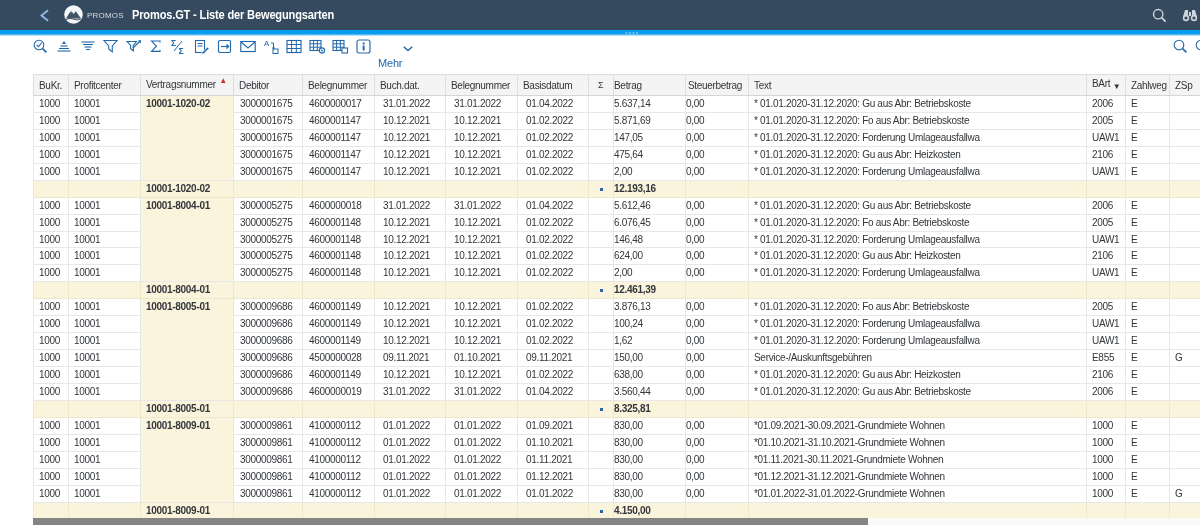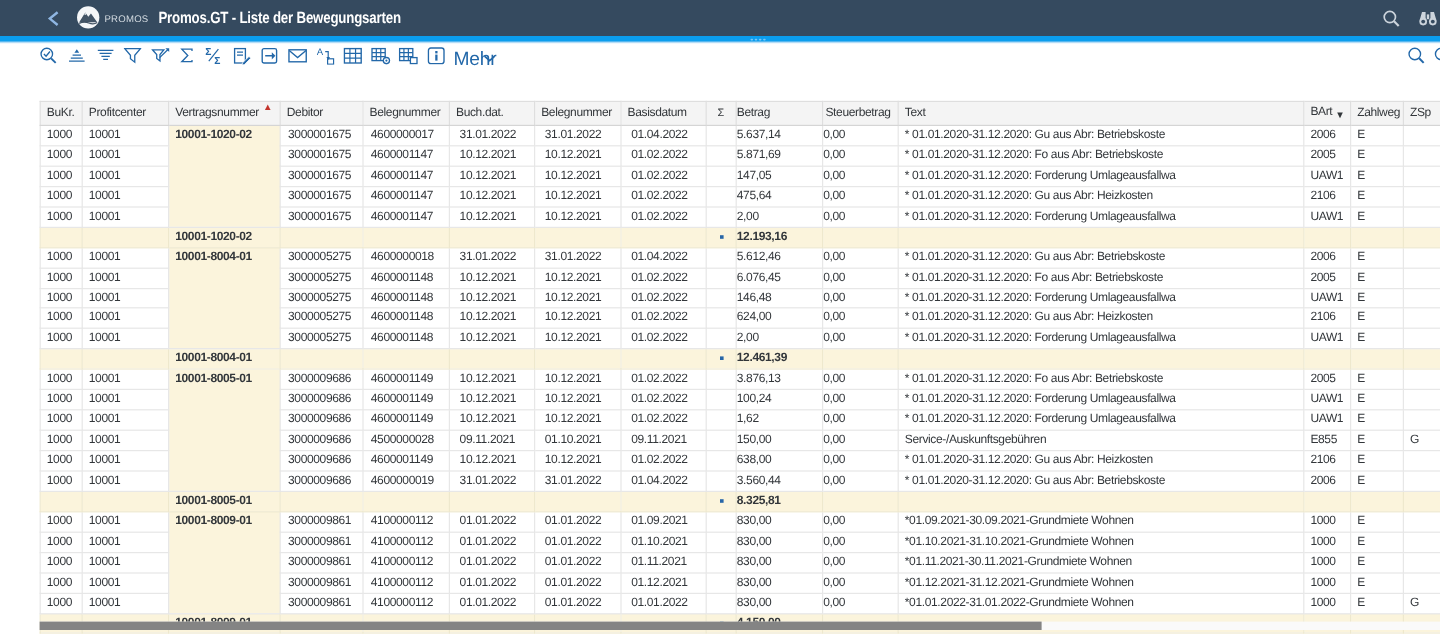--- a/index.html
+++ b/index.html
@@ -6,22 +6,22 @@
 html,body { width:1200px; height:530px; overflow:hidden; background:#fff;
   font-family:"Liberation Sans", sans-serif; }
 #shell { position:absolute; left:0; top:0; width:1200px; height:30px; background:#354a5f; }
 #accent { position:absolute; left:0; top:30px; width:1200px; height:5px; height:5.5px; background:linear-gradient(#0b9ded 0 3.8px, #57b7ef 3.8px 4.6px, #b5ddf7 4.6px); }
 #grip { position:absolute; left:625px; top:31.5px; width:14px; height:2px; }
 #title { position:absolute; left:132px; top:7px; color:#fff; font-size:13.5px; font-weight:bold; letter-spacing:-0.2px; transform:scaleX(0.82); transform-origin:0 50%; }
 #promostxt { position:absolute; left:87px; top:11px; color:#d5dce2; font-size:8px; letter-spacing:0.2px; }
 .shicon { position:absolute; top:0; }
 #toolbar { position:absolute; left:0; top:34px; width:1200px; height:28px; }
 .tbi { position:absolute; top:5px; }
-#mehr { position:absolute; left:378px; top:7px; color:#2368a9; font-size:16px; letter-spacing:-0.2px; }
-#tablewrap { position:absolute; left:33px; top:74px; width:1167px;margin-top:10px; }
+#mehr { position:absolute; left:378px; top:23px; color:#2368a9; font-size:11px; letter-spacing:-0.2px; }
+#tablewrap { position:absolute; left:33px; top:74px; width:1167px; }
 table { border-collapse:collapse; table-layout:fixed; width:1167px; }
 td, th { font-size:10px; letter-spacing:-0.3px; color:#32363a; white-space:nowrap; overflow:hidden;
   border:1px solid #e7e7e7; padding:0 0 0 5px; text-align:left; font-weight:normal;
   height:15.94px; line-height:15.94px; vertical-align:middle; }
 tr.hdr th { background:#f4f4f4; height:17px; line-height:17px; border:1px solid #dedede; border-bottom:1px solid #d5d5d5; color:#32363a; }
 td.num { text-align:left; padding:0 8px 0 0; }
 td.num2 { padding:0 4px 0 0; }
 td.dt { padding-left:8px; }
 td.bn { padding-left:6px; }
 td.grp { background:#fbf4dc; font-weight:bold; vertical-align:top; }

